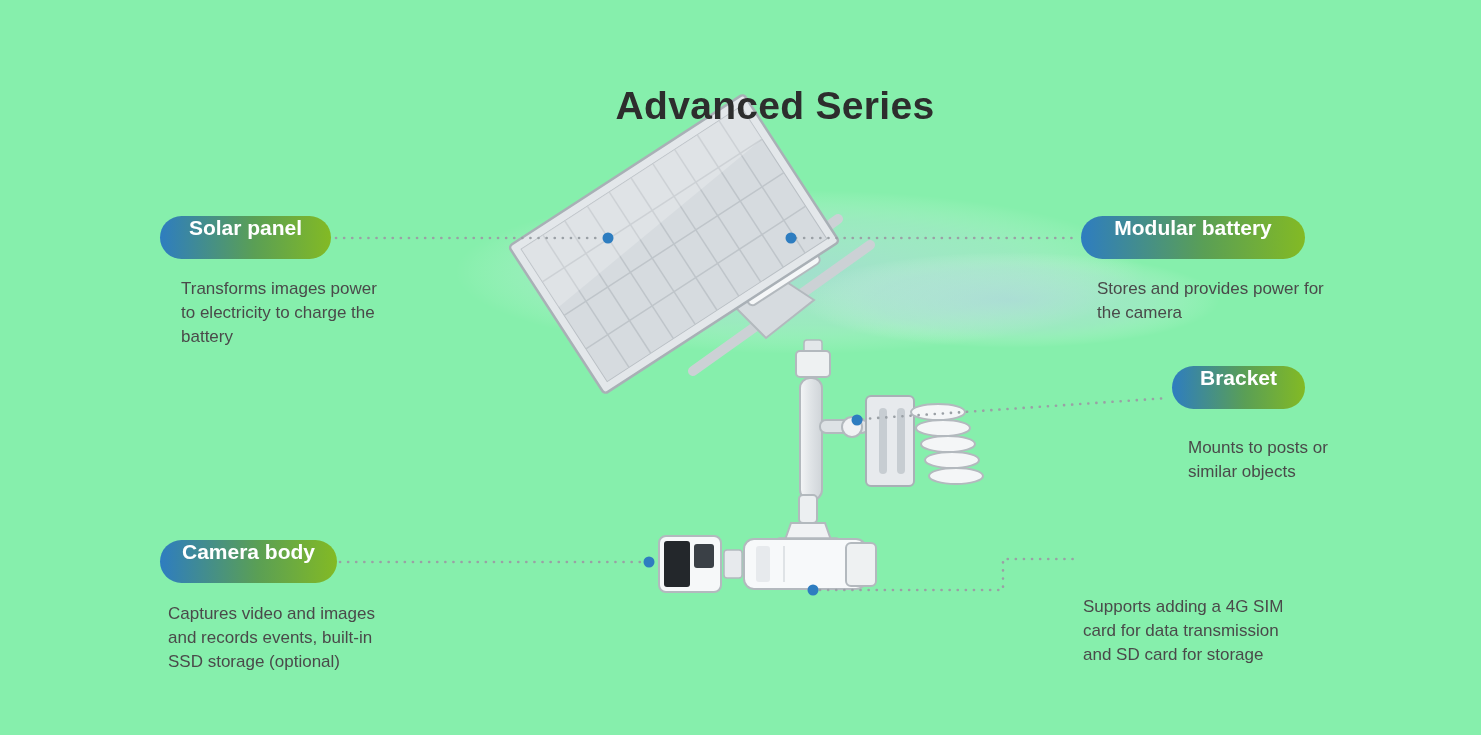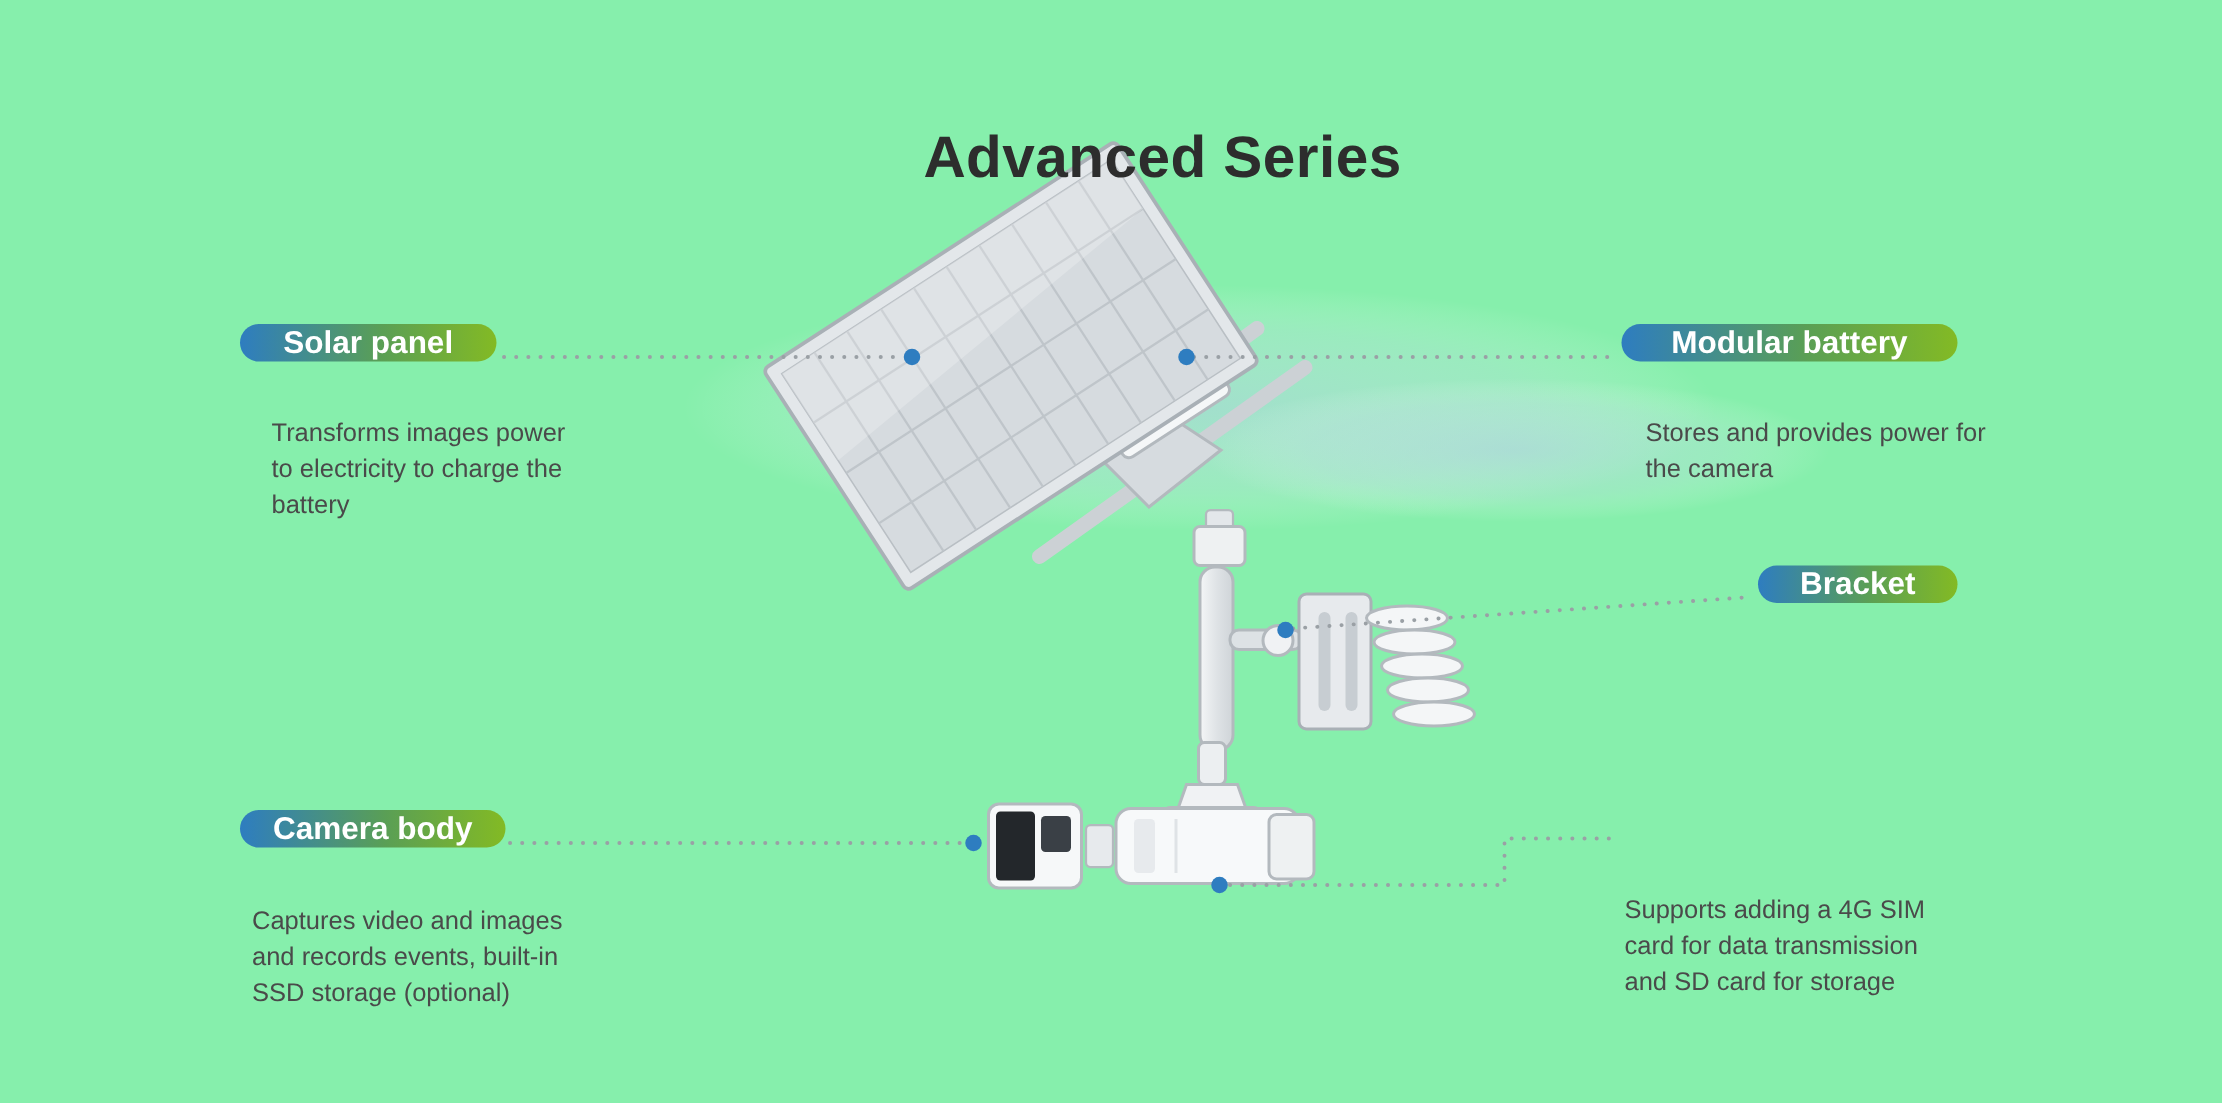--- a/index.html
+++ b/index.html
@@ -28,45 +28,44 @@
     font-size: 39px;
     font-weight: 700;
     color: #2d2d2d;
     letter-spacing: 0.3px;
     white-space: nowrap;
     z-index: 2;
   }
 
   .pill {
     position: absolute;
-    height: 25px;
+    height: 43px;
     border-radius: 22px;
     background: linear-gradient(90deg, #2e7dc0 0%, #5a9f55 55%, #83ba24 100%);
     color: #ffffff;
     font-size: 21px;
     font-weight: 700;
     display: flex;
-    align-items: center;
     justify-content: center;
     z-index: 2;
     white-space: nowrap;
   }
 
   .desc {
     position: absolute;
     font-size: 17px;
     line-height: 24px;
     color: #4a4a4a;
     white-space: pre-line;
     z-index: 2;
   }
 
   .pill-solar   { left: 160px;  top: 216px; width: 171px; }
   .pill-battery { left: 1081px; top: 216px; width: 224px; }
-  .pill-bracket { left: 1172px; top: 377px; width: 133px; }
+  .pill-bracket { left: 1172px; top: 366px; width: 133px; }
   .pill-camera  { left: 160px;  top: 540px; width: 177px; }
   .pill-simsd   { left: 1080px; top: 537px; width: 226px; }
 
   .desc-solar   { left: 181px;  top: 277px; }
   .desc-battery { left: 1097px; top: 277px; }
   .desc-bracket { left: 1188px; top: 436px; }
   .desc-camera  { left: 168px;  top: 602px; }
   .desc-simsd   { left: 1083px; top: 595px; }
 </style>
 </head>
@@ -188,20 +187,22 @@
 
   <div class="pill pill-battery">
     <span>Modular battery</span>
   </div>
   <div class="desc desc-battery">Stores and provides power for
 the camera</div>
 
   <div class="pill pill-bracket">
     <span>Bracket</span>
   </div>
+  <div class="desc desc-bracket">Mounts to posts or
+similar objects</div>
 
   <div class="pill pill-camera">
     <span>Camera body</span>
   </div>
   <div class="desc desc-camera">Captures video and images
 and records events, built-in
 SSD storage (optional)</div>
 
   <div class="desc desc-simsd">Supports adding a 4G SIM
 card for data transmission

